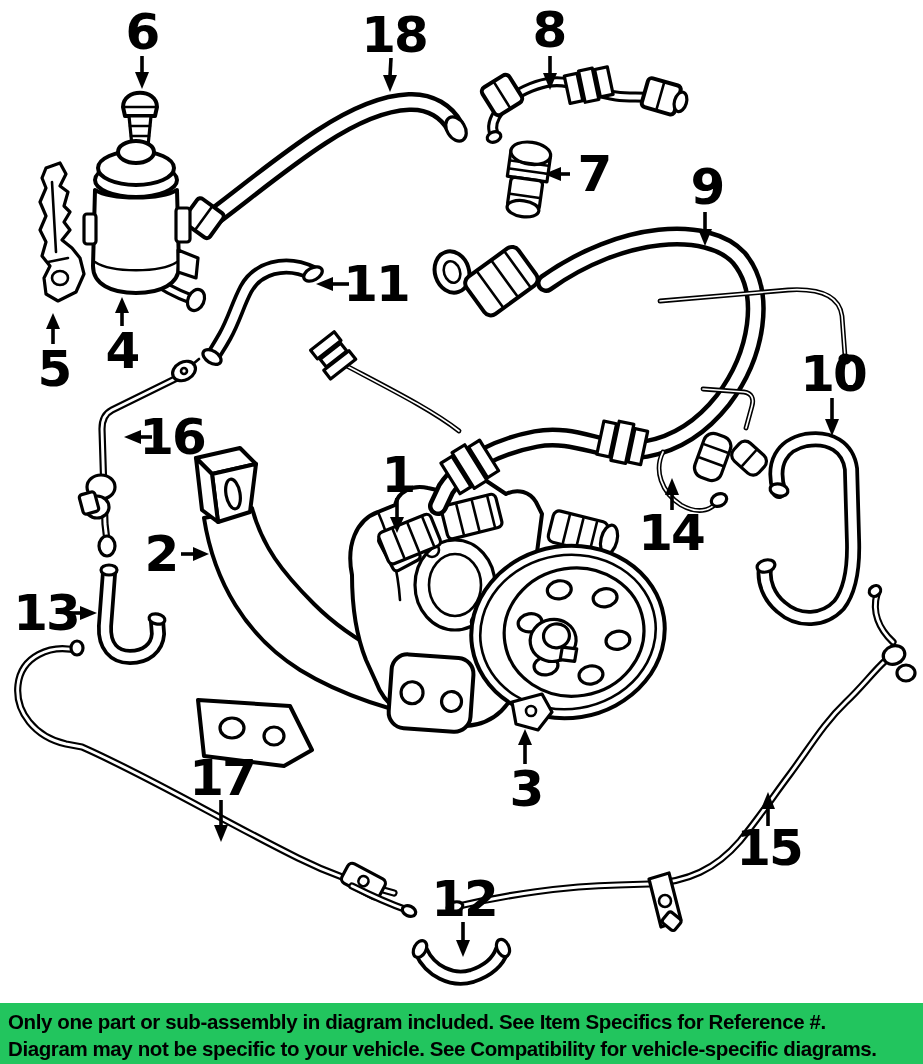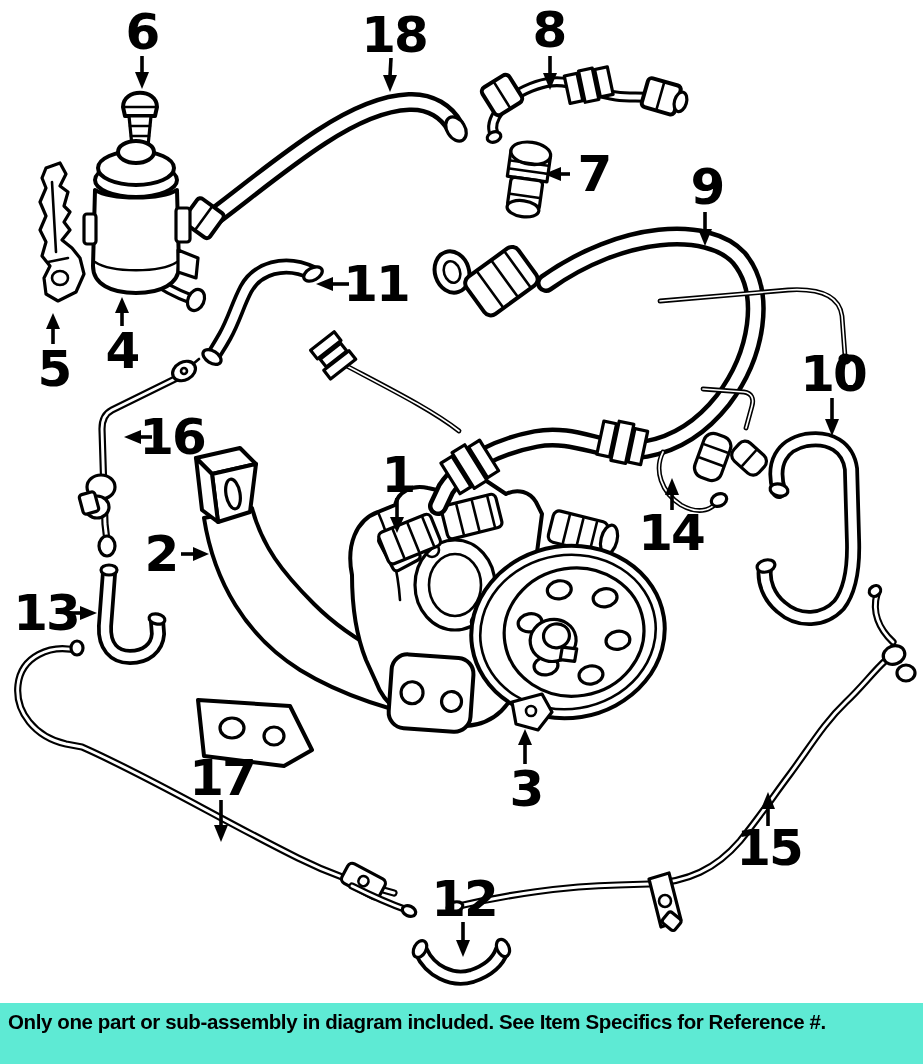--- a/index.html
+++ b/index.html
@@ -408,17 +408,18 @@
     <line class="arrow" x1="221" y1="800" x2="221" y2="826"></line>
         <polygon class="ah" points="214,825 228,825 221,842"></polygon>
   </g>
   <g>
     <text class="callout-num" x="394" y="52">18</text>
     <line class="arrow" x1="391" y1="58" x2="390" y2="76"></line>
         <polygon class="ah" points="383,75 397,75 390,92"></polygon>
   </g>
 </svg>
 
-<div id="banner" style="background: #5eead4;">
+<div id="banner" style="background: #22c55e;">
   <div class="bline" style="color: rgb(0, 0, 0);">Only one part or sub-assembly in diagram included. See Item Specifics for Reference #.</div>
+  <div class="bline" style="color: rgb(0, 0, 0);">Diagram may not be specific to your vehicle. See Compatibility for vehicle-specific diagrams.</div>
 </div>
 
 </div>
 
 </body></html>

